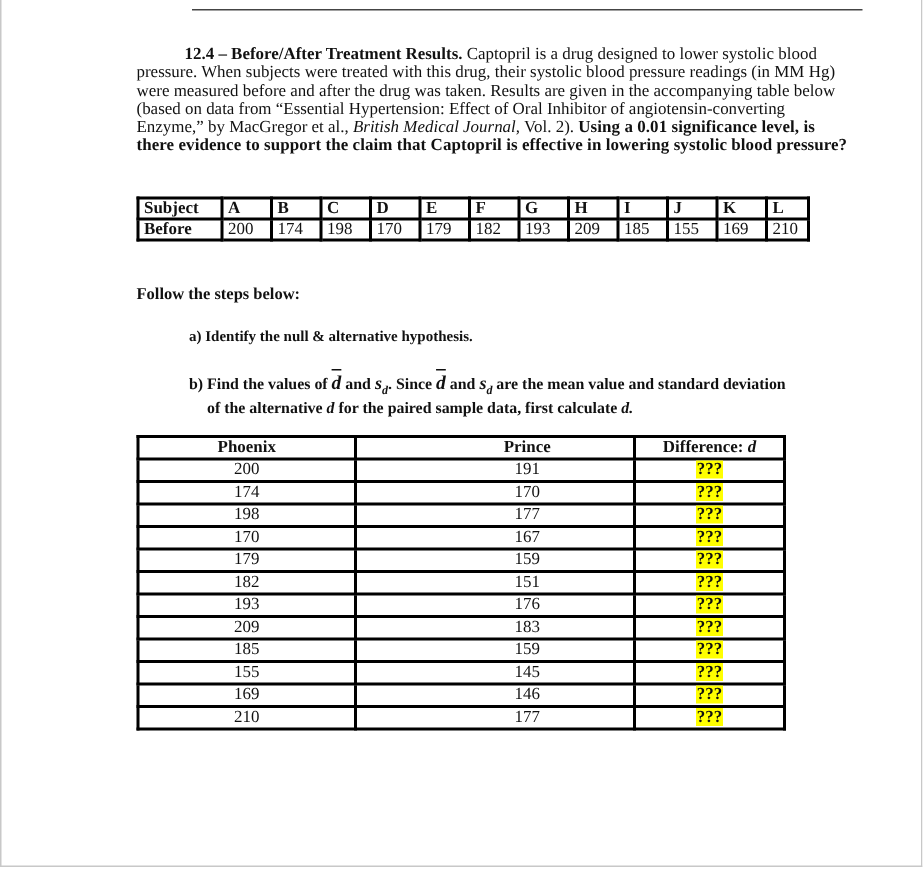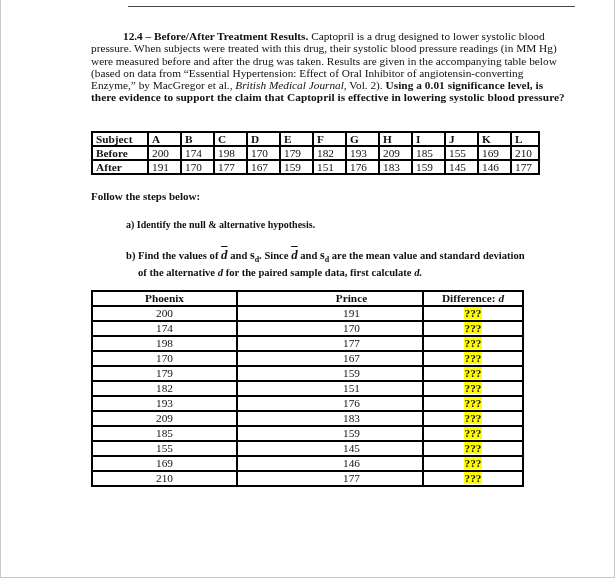--- a/index.html
+++ b/index.html
@@ -46,21 +46,21 @@
     .step-a {
       position: absolute; left: 126px; top: 219px;
       font-size: 10px; font-weight: bold;
     }
     .step-b {
       position: absolute; left: 126px; top: 248px; width: 450px;
       font-size: 10.6px; font-weight: bold; line-height: 13px;
     }
     .step-b .indent { padding-left: 12px; }
     .ovl { text-decoration: overline; font-style: italic; font-size: 13px; }
-    .sd { font-size: 12px; }
+    .sd { font-style: italic; font-size: 12px; }
     .sd sub { font-size: 8px; }
 
     .diff-table {
       position: absolute; left: 91px; top: 290px; width: 433px;
       font-size: 11.3px;
     }
     .diff-table th, .diff-table td {
       border: 2px solid #000; padding: 0 5px; height: 13px; line-height: 13px;
       text-align: center; font-weight: normal;
     }
@@ -105,35 +105,20 @@
     <td>170</td>
     <td>179</td>
     <td>182</td>
     <td>193</td>
     <td>209</td>
     <td>185</td>
     <td>155</td>
     <td>169</td>
     <td>210</td>
   </tr>
-  <tr>
-    <td class="hd">After</td>
-    <td>191</td>
-    <td>170</td>
-    <td>177</td>
-    <td>167</td>
-    <td>159</td>
-    <td>151</td>
-    <td>176</td>
-    <td>183</td>
-    <td>159</td>
-    <td>145</td>
-    <td>146</td>
-    <td>177</td>
-  </tr>
 </tbody>
   </table>
 
 <div class="steps-title">Follow the steps below:</div>
 <div class="step-a">a) Identify the null &amp; alternative hypothesis.</div>
 <div class="step-b">
   <div>
     <span>b) Find the values of </span><span class="ovl">d</span><span> and </span><span class="sd"><span>s</span><sub>d</sub></span><span>. Since </span><span class="ovl">d</span><span> and </span><span class="sd"><span>s</span><sub>d</sub></span><span> are the mean value and standard deviation</span>
   </div>
   <div class="indent">

